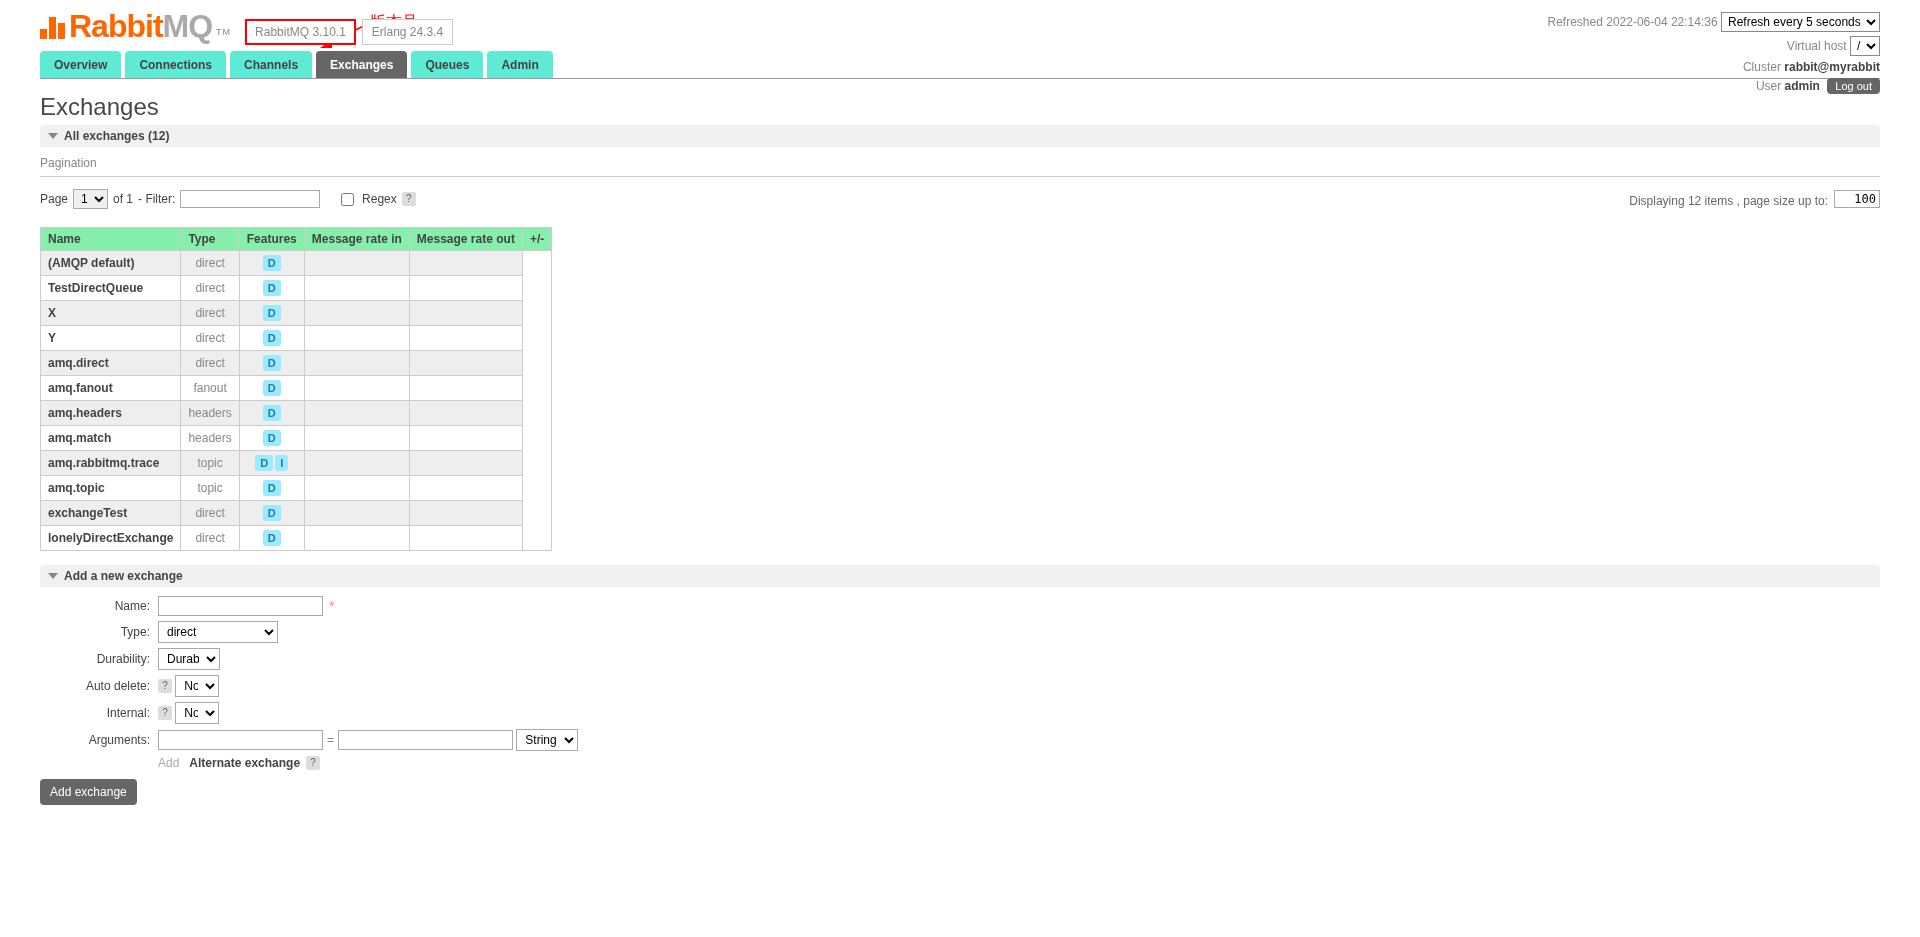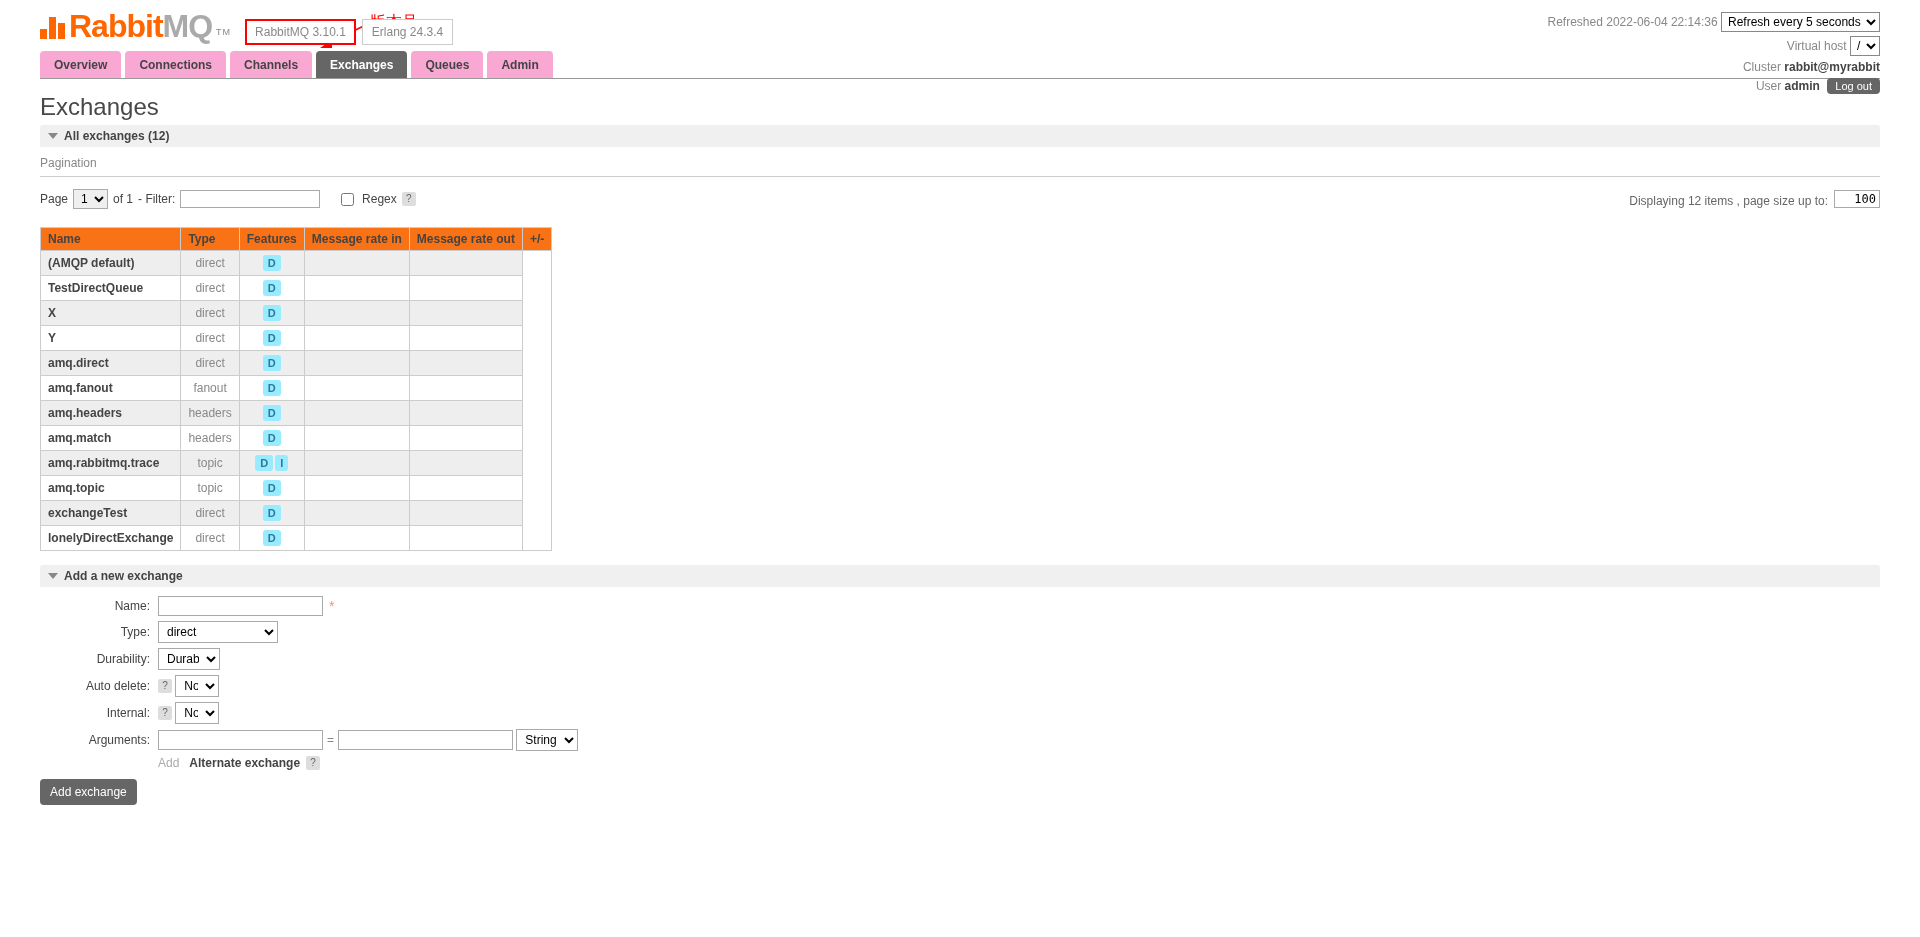--- a/index.html
+++ b/index.html
@@ -27,21 +27,21 @@
 .version-badge.hl { border: 2px solid #ff0000; padding: 4px 8px; }
 
 .top-right { position: absolute; right: 0; top: 4px; text-align: right; font-size: 12px; color: #888; }
 .top-right > div { margin-bottom: 4px; }
 .top-right select { font-size: 12px; border: 1px solid #888; background: #fff; padding: 1px 2px; }
 .top-right .cluster b, .top-right .user b { color: #444; }
 .logout-btn { background: #666; color: #fff; border: none; border-radius: 4px; padding: 2px 8px; font-size: 11px; cursor: pointer; margin-left: 4px; }
 
 
 .tabs { display: flex; border-bottom: 1px solid #999; margin-top: 4px; }
-.tabs .tab { padding: 7px 14px 6px; font-weight: bold; color: #444; cursor: pointer; border-radius: 4px 4px 0 0; margin-right: 4px; background: #f9a8d4; }
+.tabs .tab { padding: 7px 14px 6px; font-weight: bold; color: #444; cursor: pointer; border-radius: 4px 4px 0 0; margin-right: 4px; background: #5eead4; }
 .tabs .tab.active { background: #666; color: #fff; }
 
 h1 { font-size: 24px; font-weight: normal; color: #484848; margin: 14px 0 4px 0; }
 
 
 .section-head { background: #f0f0f0; border-bottom: 1px solid #fff; padding: 4px 8px; font-weight: bold; color: #444; display: flex; align-items: center; cursor: pointer; border-radius: 3px 3px 0 0; }
 .section-head::before { content: ""; display: inline-block; width: 0; height: 0; border-left: 5px solid transparent; border-right: 5px solid transparent; border-top: 6px solid #888; margin-right: 6px; }
 
 .pagination-label { color: #888; margin: 8px 0 6px 0; }
 hr.sep { border: none; border-top: 1px solid #ccc; margin: 2px 0 12px 0; }
@@ -49,21 +49,21 @@
 .pager-row { display: flex; align-items: center; font-size: 12px; color: #444; margin-bottom: 18px; }
 .pager-row .left { display: flex; align-items: center; gap: 5px; }
 .pager-row select, .pager-row input[type=text] { font-size: 12px; border: 1px solid #aaa; padding: 1px 3px; }
 .filter-input { width: 140px; }
 .help-q { display: inline-block; background: #ddd; color: #666; width: 14px; height: 14px; line-height: 14px; text-align: center; border-radius: 2px; font-size: 10px; cursor: help; }
 .pager-row .right { margin-left: auto; color: #666; display: flex; align-items: flex-end; gap: 6px; }
 .page-size-input { width: 46px; text-align: right; border: 1px solid #aaa; padding: 1px 3px; font-family: monospace; }
 
 
 table.list { border-collapse: collapse; border: 1px solid #ccc; }
-table.list th { background: #f97316; border: 1px solid #ccc; padding: 4px 7px; font-weight: bold; text-align: left; color: #444; font-size: 12px; white-space: nowrap; }
+table.list th { background: #86efac; border: 1px solid #ccc; padding: 4px 7px; font-weight: bold; text-align: left; color: #444; font-size: 12px; white-space: nowrap; }
 table.list td { border: 1px solid #ccc; padding: 4px 7px; font-size: 12px; color: #888; white-space: nowrap; }
 table.list tbody tr:nth-child(odd) td { background: #eee; }
 table.list tbody tr:nth-child(even) td { background: #fff; }
 table.list td.name { color: #444; font-weight: bold; }
 table.list td.type { text-align: center; }
 table.list td.feat { text-align: center; }
 .feat-badge { display: inline-block; background: #99ebff; color: #2a7a99; border-radius: 3px; padding: 0 5px; font-size: 11px; font-weight: bold; line-height: 16px; margin: 0 1px; }
 .plus-minus { font-weight: bold; color: #444; text-align: center; }
 
 

